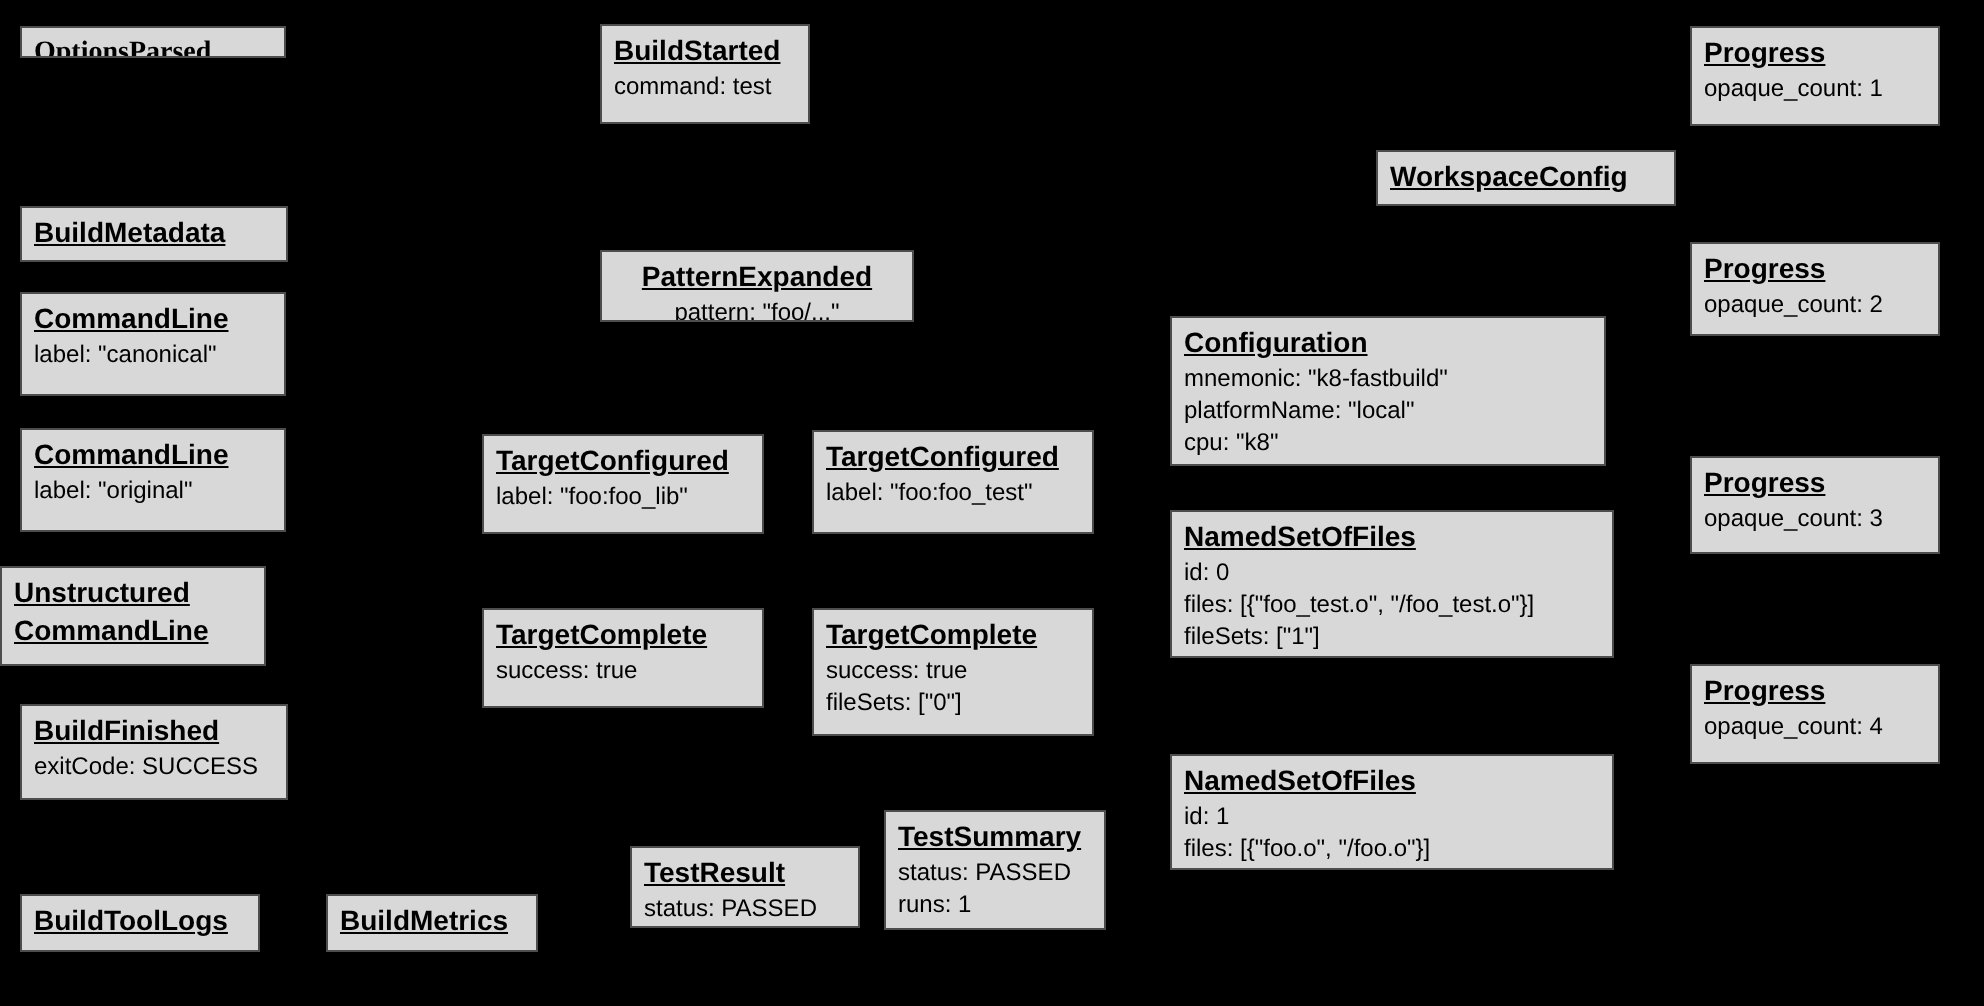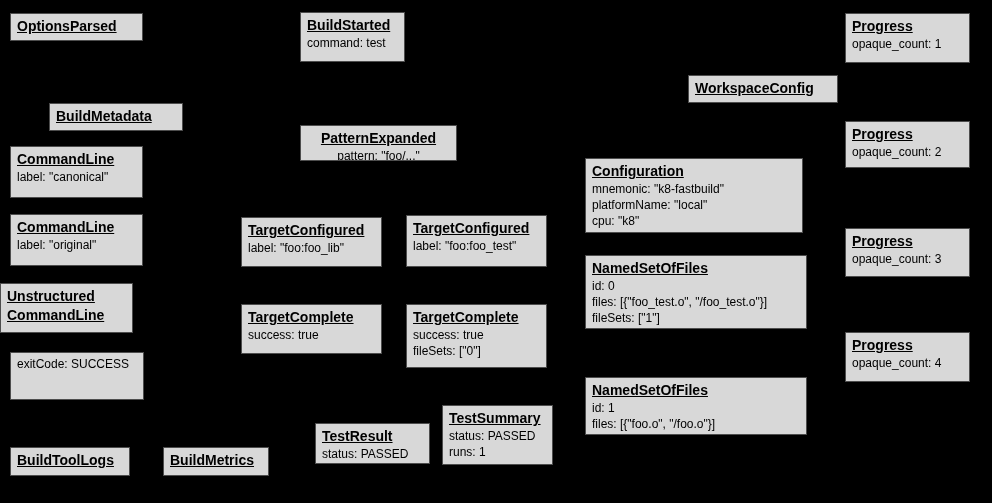--- a/index.html
+++ b/index.html
@@ -35,45 +35,46 @@
     font-size: 12px;
     line-height: 16px;
     white-space: nowrap;
   }
 </style>
 </head>
 <body>
 
 <div id="canvas">
 
-  <div class="node" style="left:10px; top:13px; width:133px; height:28px;">
+  <div class="node" style="left:10px; top:13px; width:133px; height:16px;font-family:Liberation Serif, serif;">
     <div class="node-title">OptionsParsed</div>
   </div>
 
 
-  <div class="node" style="left:10px; top:103px; width:134px; height:28px;margin-left:39px;">
+  <div class="node" style="left:10px; top:103px; width:134px; height:28px;">
     <div class="node-title">BuildMetadata</div>
   </div>
 
   <div class="node" style="left:10px; top:146px; width:133px; height:52px;">
     <div class="node-title">CommandLine</div>
     <div class="node-attr">label: "canonical"</div>
   </div>
 
   <div class="node" style="left:10px; top:214px; width:133px; height:52px;">
     <div class="node-title">CommandLine</div>
     <div class="node-attr">label: "original"</div>
   </div>
 
   <div class="node" style="left:0; top:283px; width:133px; height:50px;">
     <div class="node-title">Unstructured</div>
     <div class="node-title">CommandLine</div>
   </div>
 
   <div class="node" style="left:10px; top:352px; width:134px; height:48px;">
+    <div class="node-title">BuildFinished</div>
     <div class="node-attr">exitCode: SUCCESS</div>
   </div>
 
   <div class="node" style="left:10px; top:447px; width:120px; height:29px;">
     <div class="node-title">BuildToolLogs</div>
   </div>
 
   <div class="node" style="left:163px; top:447px; width:106px; height:29px;">
     <div class="node-title">BuildMetrics</div>
   </div>

